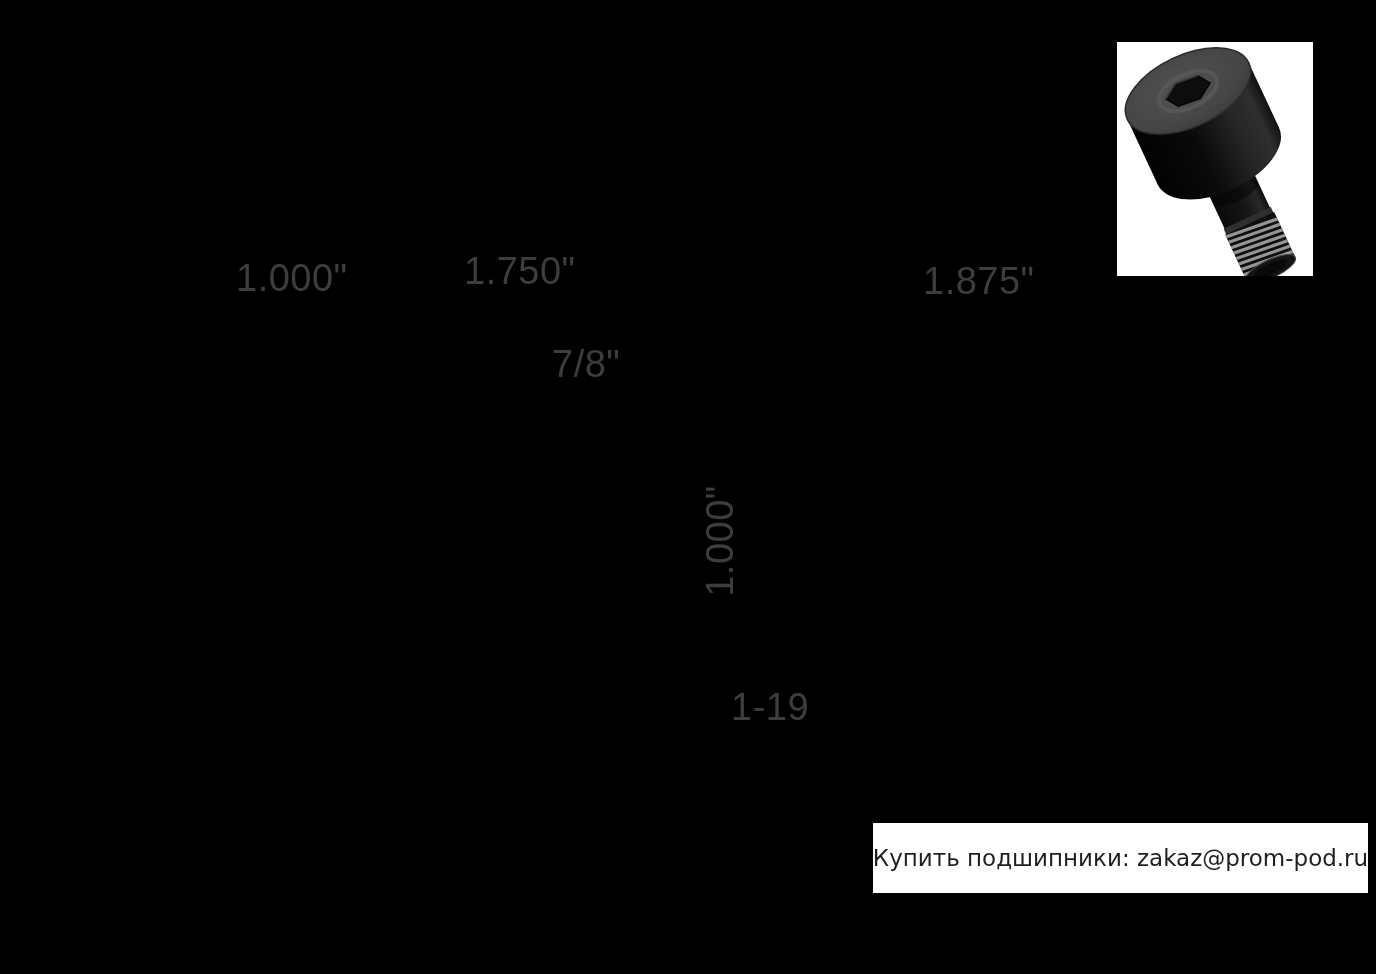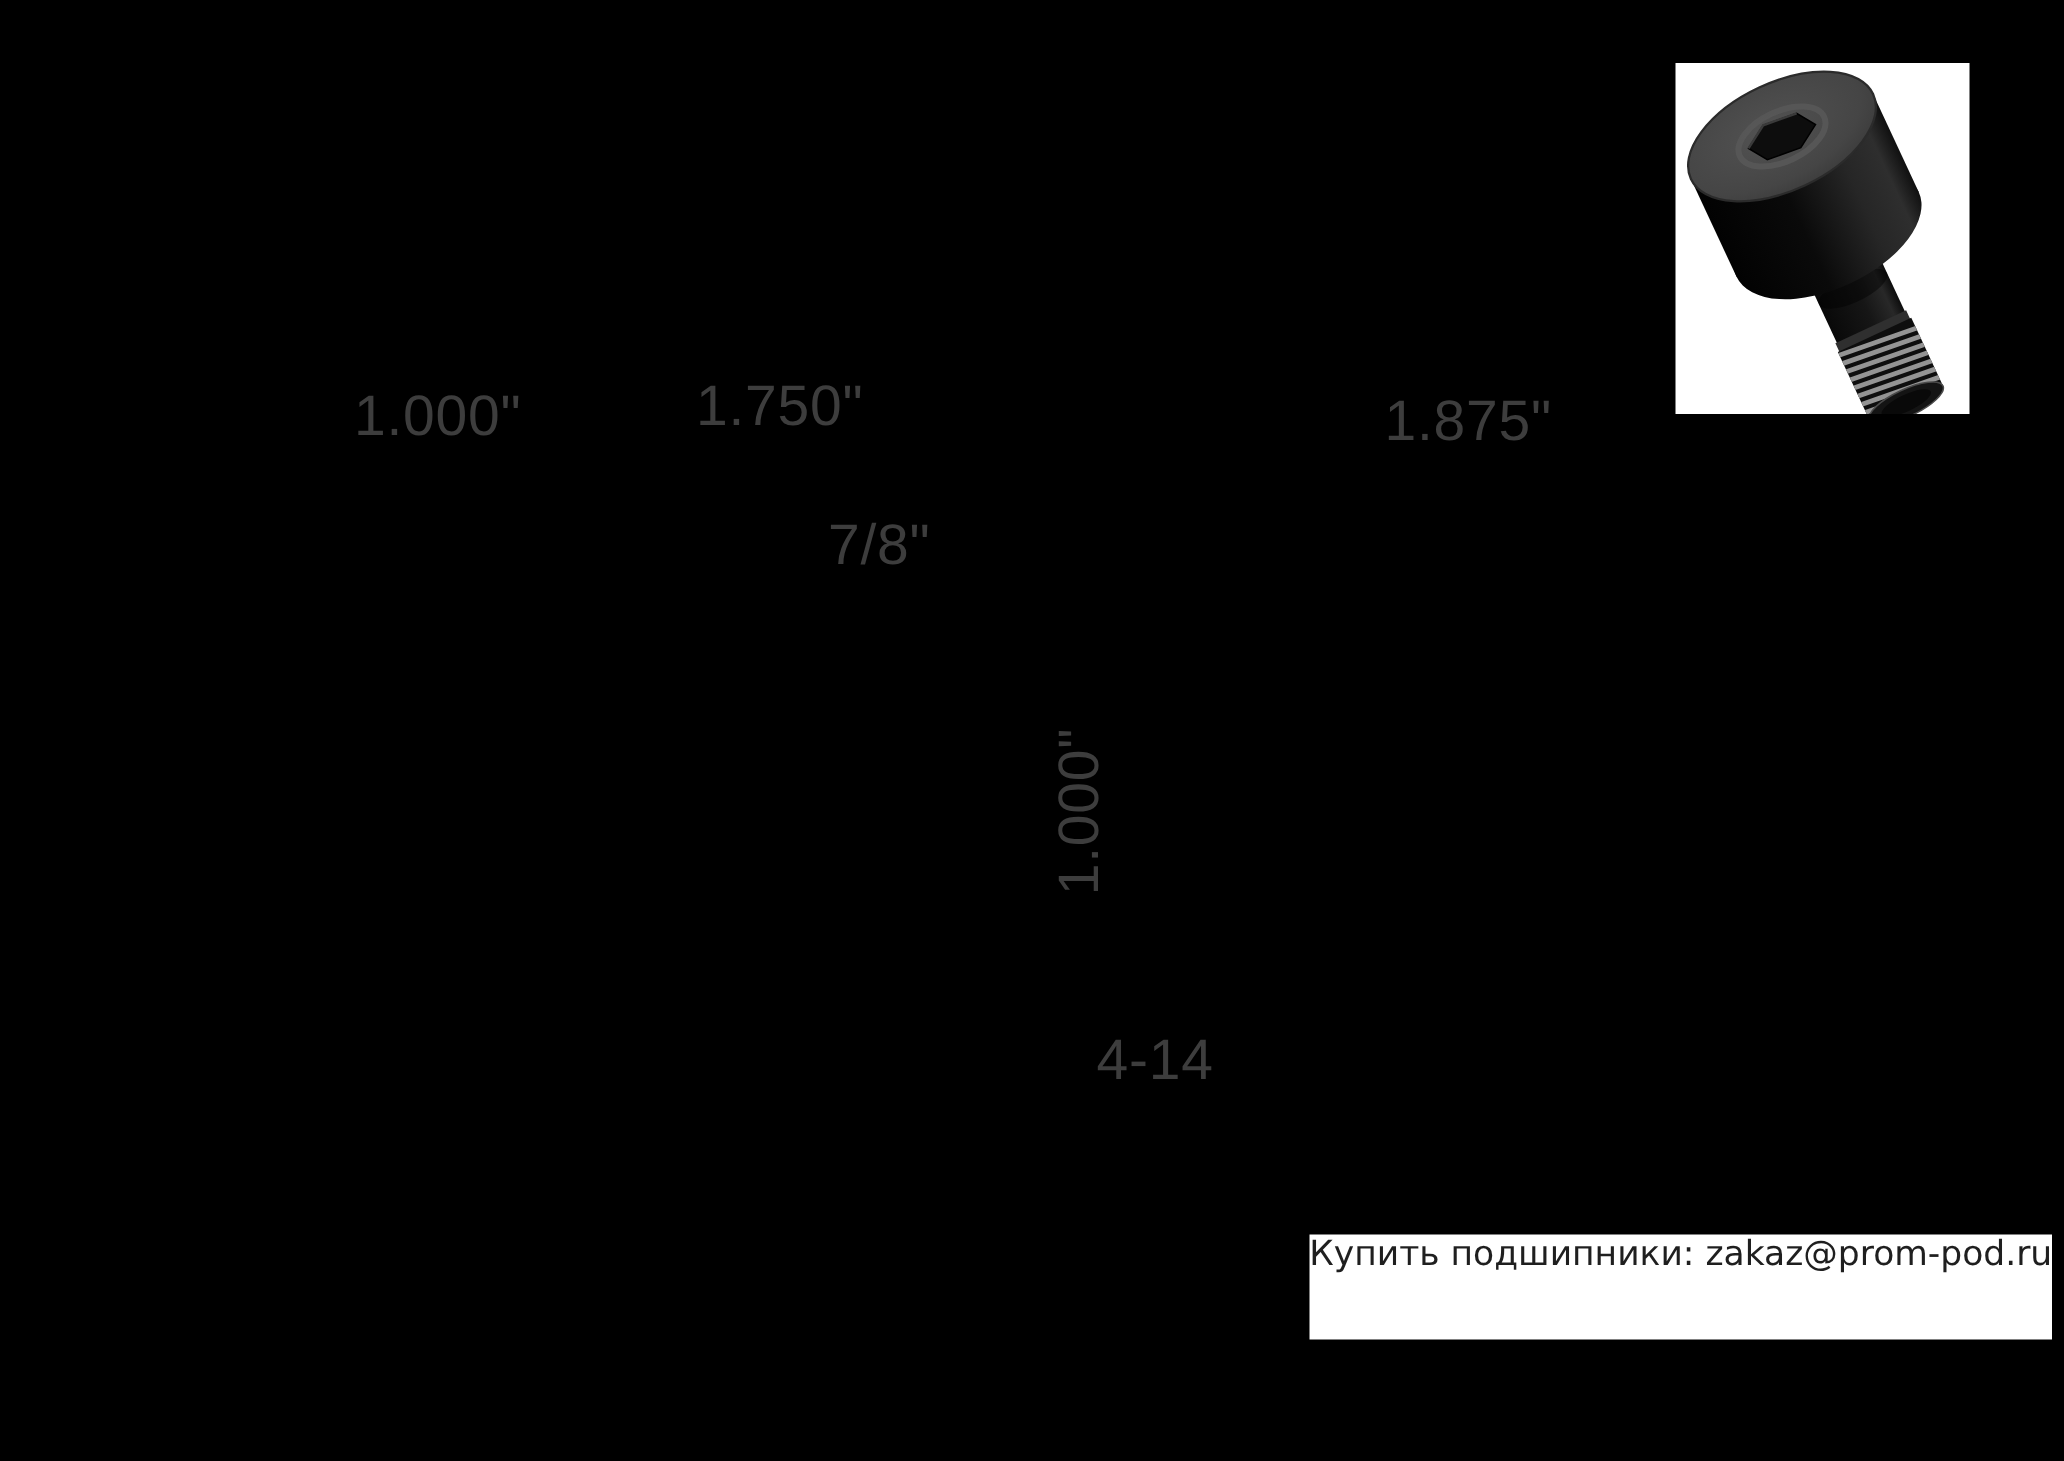--- a/index.html
+++ b/index.html
@@ -42,20 +42,21 @@
     background: #ffffff;
   }
   .photo-box svg { display: block; }
 
   .banner {
     position: absolute;
     left: 873px; top: 823px;
     width: 495px; height: 70px;
     background: #ffffff;
     display: flex;
+    align-items: center;
     justify-content: center;
   }
   .banner-text {
     font-family: "DejaVu Sans", sans-serif;
     font-size: 23px;
     color: #1f1f1f;
     white-space: nowrap;
   }
 </style>
 </head>
@@ -66,21 +67,21 @@
   <div class="dim" id="dim-head-width">1.000"</div>
 
   <div class="dim" id="dim-roller-diam">1.750"</div>
 
   <div class="dim" id="dim-overall-length">1.875"</div>
 
   <div class="dim" id="dim-roller-width">7/8"</div>
 
   <div class="dim" id="dim-stud-diam">1.000"</div>
 
-  <div class="dim" id="dim-thread-size">4-14</div>
+  <div class="dim" id="dim-thread-size">1-19</div>
 
   <div class="photo-box">
     <svg width="196" height="234" viewBox="0 0 196 234">
       <defs>
         <radialGradient id="gFace" cx="45%" cy="40%" r="70%">
           <stop offset="0%" stop-color="#525252"></stop>
           <stop offset="70%" stop-color="#454545"></stop>
           <stop offset="100%" stop-color="#383838"></stop>
         </radialGradient>
         <linearGradient id="gSide" x1="0" y1="0" x2="1" y2="0">

